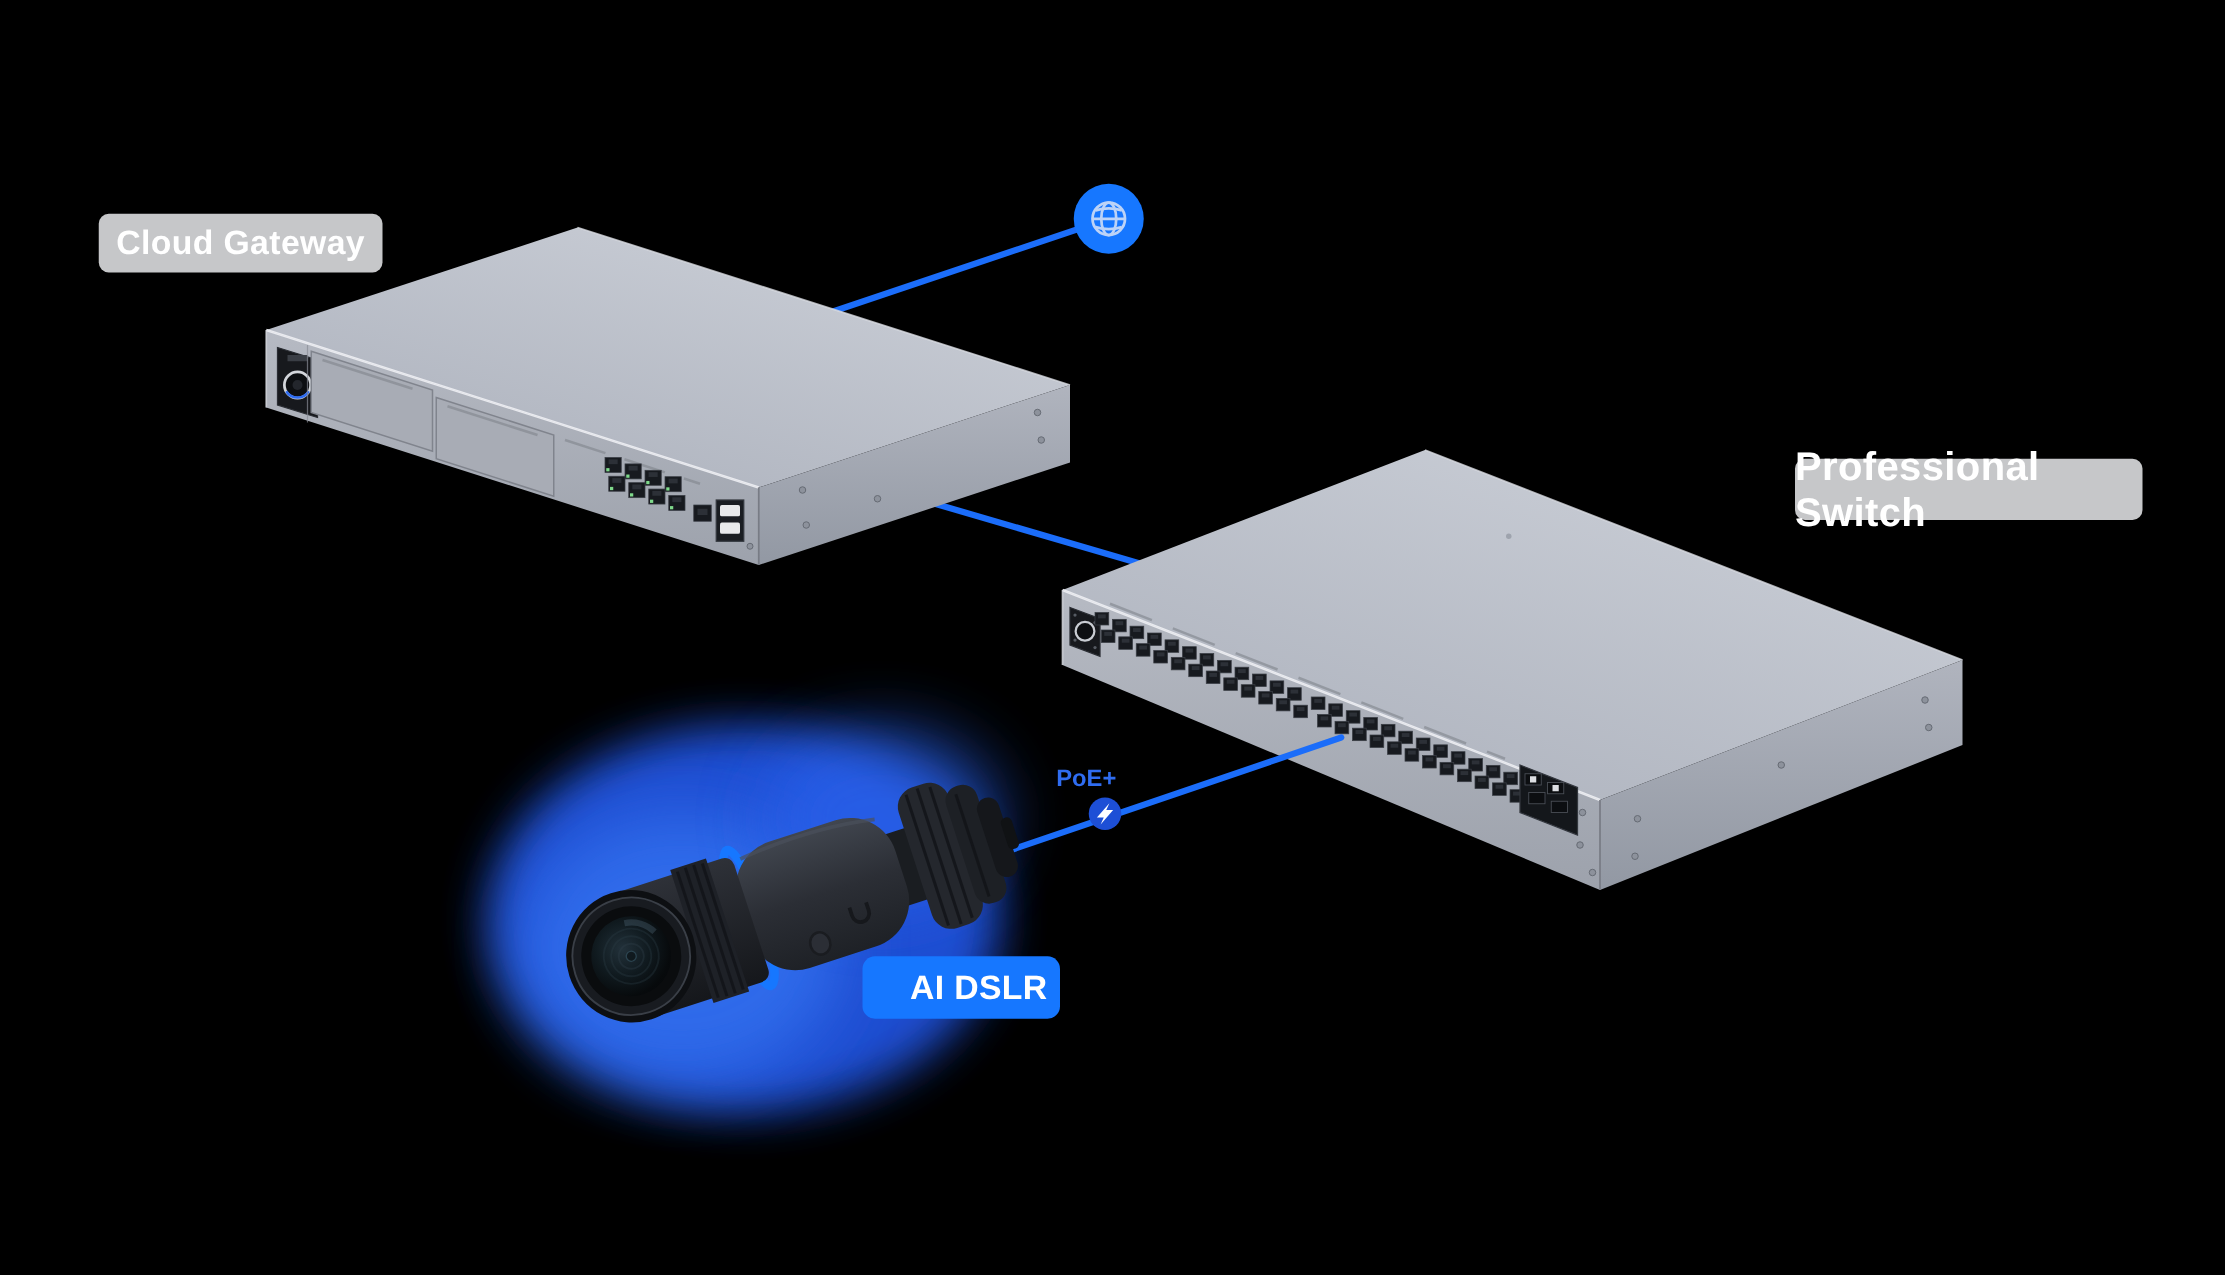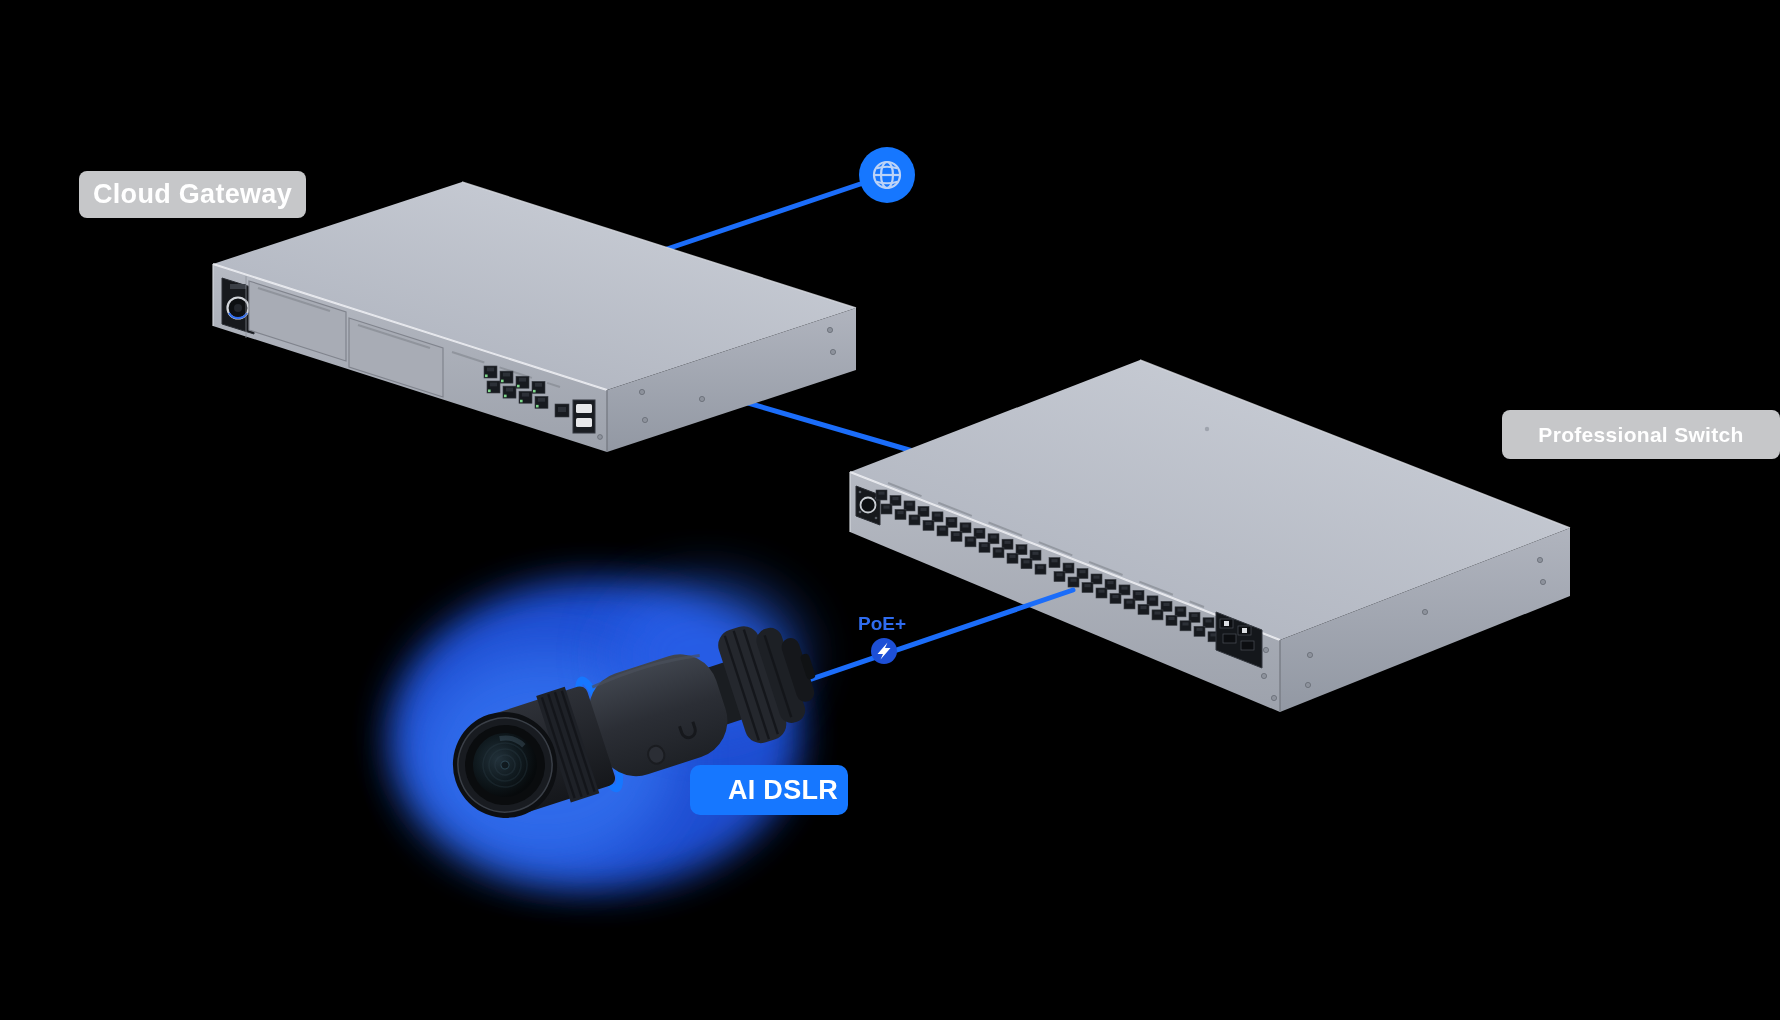--- a/index.html
+++ b/index.html
@@ -4,23 +4,23 @@
 <style>
   html,body{margin:0;padding:0;width:1780px;height:1020px;background:#000;overflow:hidden;
     font-family:"Liberation Sans", sans-serif;}
   #stage{position:relative;width:1540px;height:1020px;background:var(--bg,#000);border-radius:19px;}
   #scene{position:absolute;left:0;top:0;}
   .pill{position:absolute;display:flex;align-items:center;justify-content:center;
     color:var(--label-text,#fff);font-weight:700;border-radius:8px;letter-spacing:.3px;}
   .pill-gray{background:var(--label-gray,#c6c7c9);}
   .pill-blue{background:var(--accent,#1677ff);border-radius:10px;padding-left:28px;}
   #label-cloud-gateway{left:79px;top:171px;width:227px;height:47px;font-size:27px;}
-  #label-professional-switch{left:1502px;top:367px;width:278px;height:49px;font-size:21px;margin-top:43px;}
+  #label-professional-switch{left:1436px;top:367px;width:278px;height:49px;font-size:32px;}
   #label-ai-dslr{left:690px;top:765px;width:130px;height:50px;font-size:27px;}
-  #poe-label{position:absolute;left:845px;top:613px;width:74px;text-align:center;
+  #poe-label{position:absolute;left:845px;top:613px;width:74px;
     color:var(--poe-blue,#2f6cf0);font-size:19px;font-weight:700;}
   .conn{stroke:var(--conn,#1b6dfa);stroke-width:5;stroke-linecap:round;fill:none;}
   .port{fill:#171a1f;stroke:#3a3e45;stroke-width:.6;}
   .led{fill:#7fd98b;}
   .screw{fill:#8d929c;stroke:#666b74;stroke-width:.8;}
   .edgeHi{stroke:#eef0f4;stroke-width:2;fill:none;opacity:.9;}
   .edgeHi2{stroke:#d8dbe1;stroke-width:1.4;fill:none;opacity:.8;}
   .vent{stroke:#83878f;stroke-width:2;fill:none;opacity:.65;}
   .knurl{stroke:#111317;stroke-width:2.4;opacity:.8;}
 </style>

